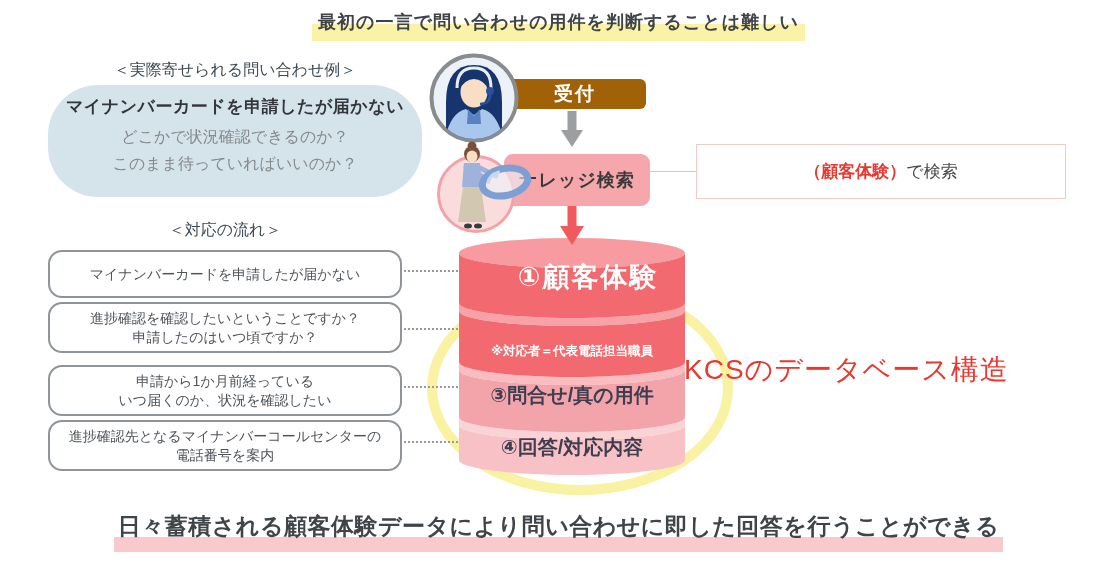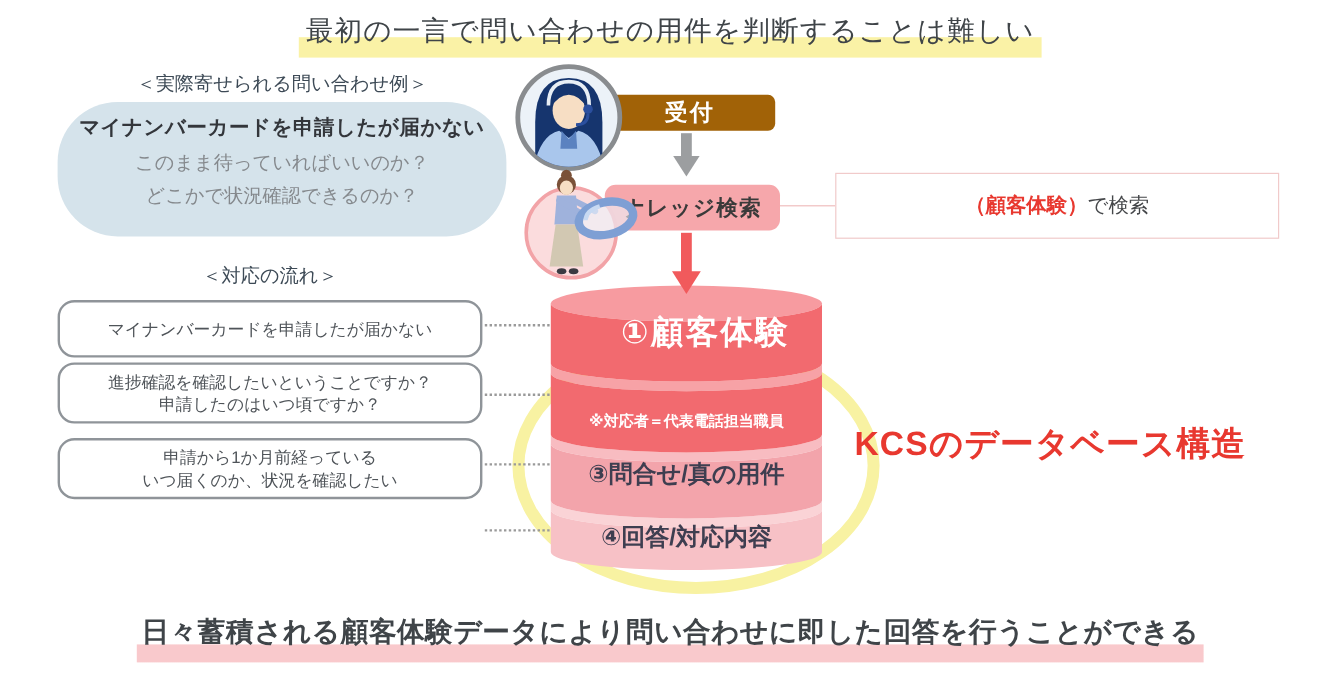--- a/index.html
+++ b/index.html
@@ -4,21 +4,21 @@
 <style>
   html,body{margin:0;padding:0;background:#ffffff;}
   #canvas{
     position:relative;width:1117px;height:568px;overflow:hidden;background:#ffffff;
     font-family:"Liberation Sans","DejaVu Sans",sans-serif;
   }
   .abs{position:absolute;}
   
   .title-row{left:0;right:0;text-align:center;z-index:4;}
   .title-top span{
-    display:inline-block;font-size:23px;font-weight:normal;color:#3f4448;letter-spacing:1px;
+    display:inline-block;font-size:18px;font-weight:bold;color:#3f4448;letter-spacing:1px;
     background:linear-gradient(#faf2a6,#faf2a6) no-repeat left bottom/100% 17px;
     padding:0 6px 7px 6px;
   }
   .title-bottom span{
     display:inline-block;font-size:23px;font-weight:bold;color:#3f4448;letter-spacing:0.5px;
     background:linear-gradient(#f9c9cc,#f9c9cc) no-repeat left bottom/100% 15px;
     padding:0 4px 10px 4px;
   }
   
   .section-heading{font-size:16px;color:#3d4a56;text-align:center;z-index:2;}
@@ -31,33 +31,33 @@
   .flow-box{
     left:48px;width:350px;background:#ffffff;border:2px solid #8f9499;border-radius:14px;
     z-index:2;display:flex;flex-direction:column;align-items:center;justify-content:center;
     font-size:14px;color:#4f5459;line-height:19px;text-align:center;box-sizing:content-box;
   }
   .dotted-link{left:404px;width:54px;height:0;border-top:2px dotted #9a9a9a;z-index:2;}
   
   .chip{display:flex;align-items:center;justify-content:center;z-index:2;box-sizing:border-box;}
   .chip-reception{left:504px;top:79px;width:142px;height:30px;background:#a16207;border-radius:6px;
     color:#ffffff;font-size:19px;font-weight:bold;letter-spacing:2px;}
-  .chip-knowledge{left:504px;top:154px;width:146px;height:38px;background:#f6a7ab;border-radius:9px;
+  .chip-knowledge{left:504px;top:154px;width:146px;height:52px;background:#f6a7ab;border-radius:9px;
     color:#3a3a3a;font-size:18px;font-weight:bold;letter-spacing:1px;}
   .connector{left:650px;top:171px;width:46px;height:1px;background:#efbdbd;z-index:2;}
   .callout{
     left:696px;top:144px;width:368px;height:53px;background:#ffffff;border:1px solid #f1caca;
     z-index:2;display:flex;align-items:center;justify-content:center;font-size:17px;color:#45474a;
   }
   .callout .red{color:#e8382f;font-weight:bold;font-family:Liberation Mono, monospace;}
   
   .cyl-label{left:459px;width:226px;text-align:center;z-index:2;}
   .cyl-white{color:#ffffff;font-weight:bold;}
   .cyl-dark{color:#3e3e50;font-weight:bold;}
-  .kcs-caption{left:712px;top:351px;font-size:28px;font-weight:bold;color:#e8382f;letter-spacing:1px;z-index:2;}
+  .kcs-caption{left:684px;top:351px;font-size:28px;font-weight:normal;color:#e8382f;letter-spacing:1px;z-index:2;}
   .avatar{z-index:3;}
   svg.layer{position:absolute;left:0;top:0;z-index:1;}
 </style>
 </head>
 <body>
 
 <div id="canvas">
 
   <svg class="layer" width="1117" height="568" viewBox="0 0 1117 568">
 
@@ -87,37 +87,41 @@
 
   <div class="abs title-row title-top" style="top:10px;">
     <span>最初の一言で問い合わせの用件を判断することは難しい</span>
   </div>
 
   <div class="abs section-heading" style="left:48px;top:60px;width:374px;">＜実際寄せられる問い合わせ例＞</div>
 
   <div class="abs bubble">
     <div class="main">マイナンバーカードを申請したが届かない</div>
     <div class="sub">
+      <div>どこかで状況確認できるのか？</div>
       <div>このまま待っていればいいのか？</div>
-      <div>どこかで状況確認できるのか？</div>
     </div>
   </div>
 
   <div class="abs section-heading" style="left:48px;top:220px;width:354px;">＜対応の流れ＞</div>
 
   <div class="abs flow-box" style="top:250px;height:44px;">
     <span>マイナンバーカードを申請したが届かない</span>
   </div>
   <div class="abs flow-box" style="top:302px;height:47px;">
     <span>進捗確認を確認したいということですか？</span>
     <span>申請したのはいつ頃ですか？</span>
   </div>
   <div class="abs flow-box" style="top:365px;height:47px;text-align:right;">
     <span>申請から1か月前経っている</span>
     <span>いつ届くのか、状況を確認したい</span>
+  </div>
+  <div class="abs flow-box" style="top:420px;height:47px;">
+    <span>進捗確認先となるマイナンバーコールセンターの</span>
+    <span>電話番号を案内</span>
   </div>
 
   <div class="abs dotted-link" style="top:270px;"></div>
   <div class="abs dotted-link" style="top:328px;"></div>
   <div class="abs dotted-link" style="top:386px;"></div>
   <div class="abs dotted-link" style="top:441px;"></div>
 
   <div class="abs chip chip-reception">受付</div>
 
   <svg class="abs avatar" style="left:428px;top:52px;" width="92" height="92" viewBox="0 0 92 92">

